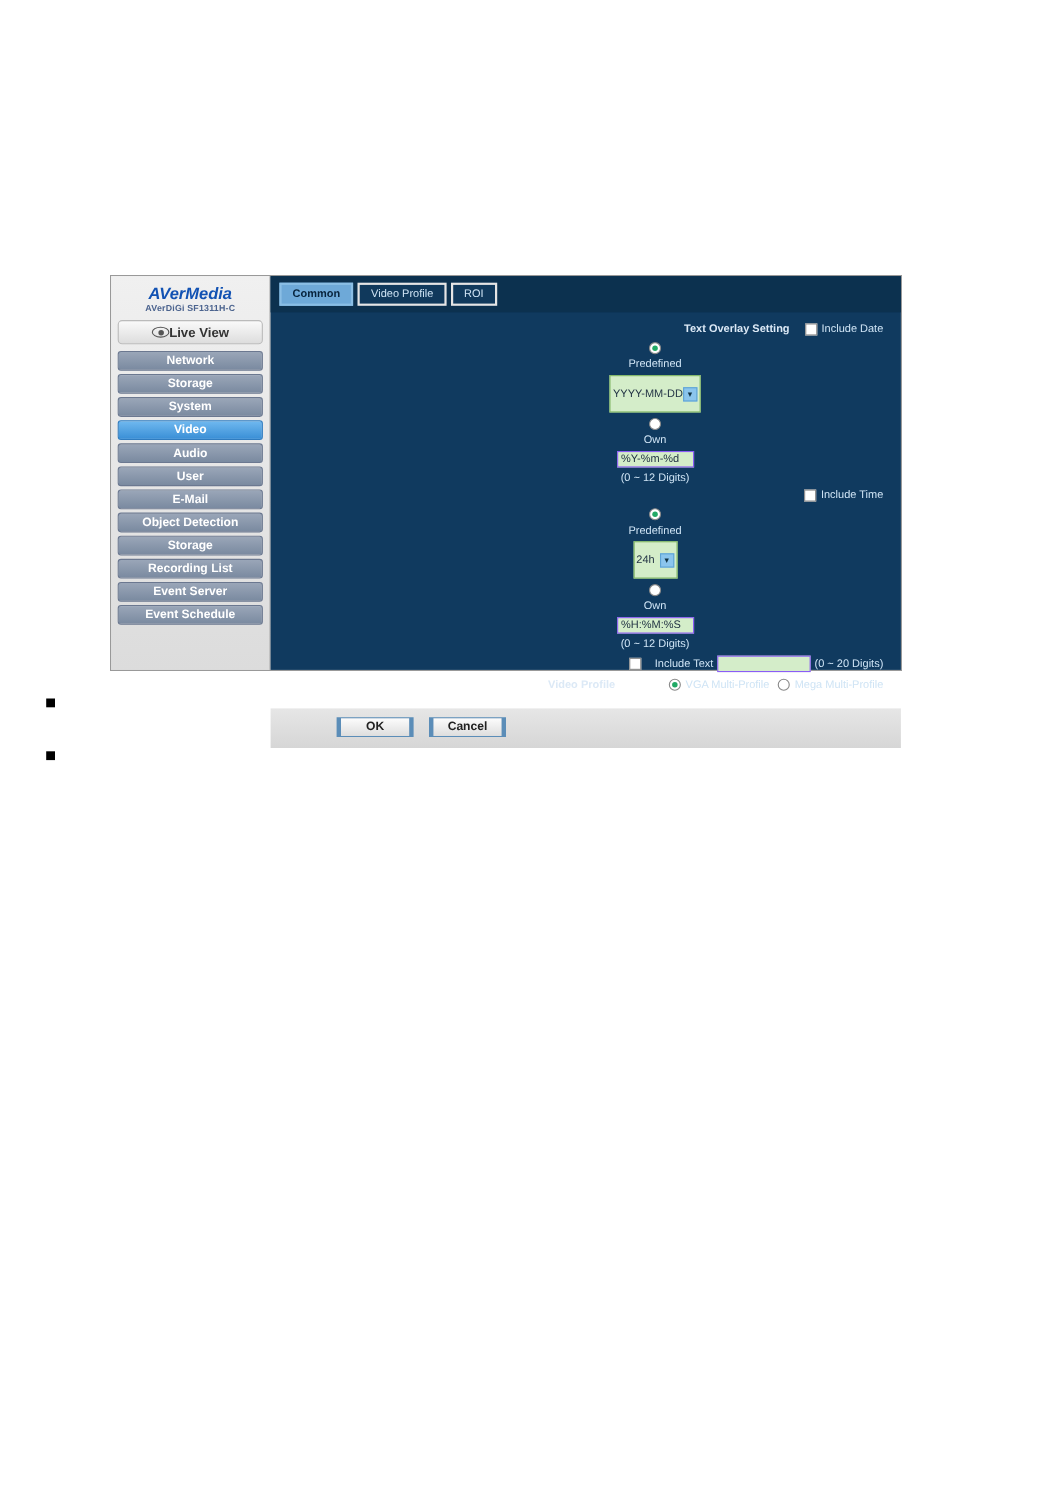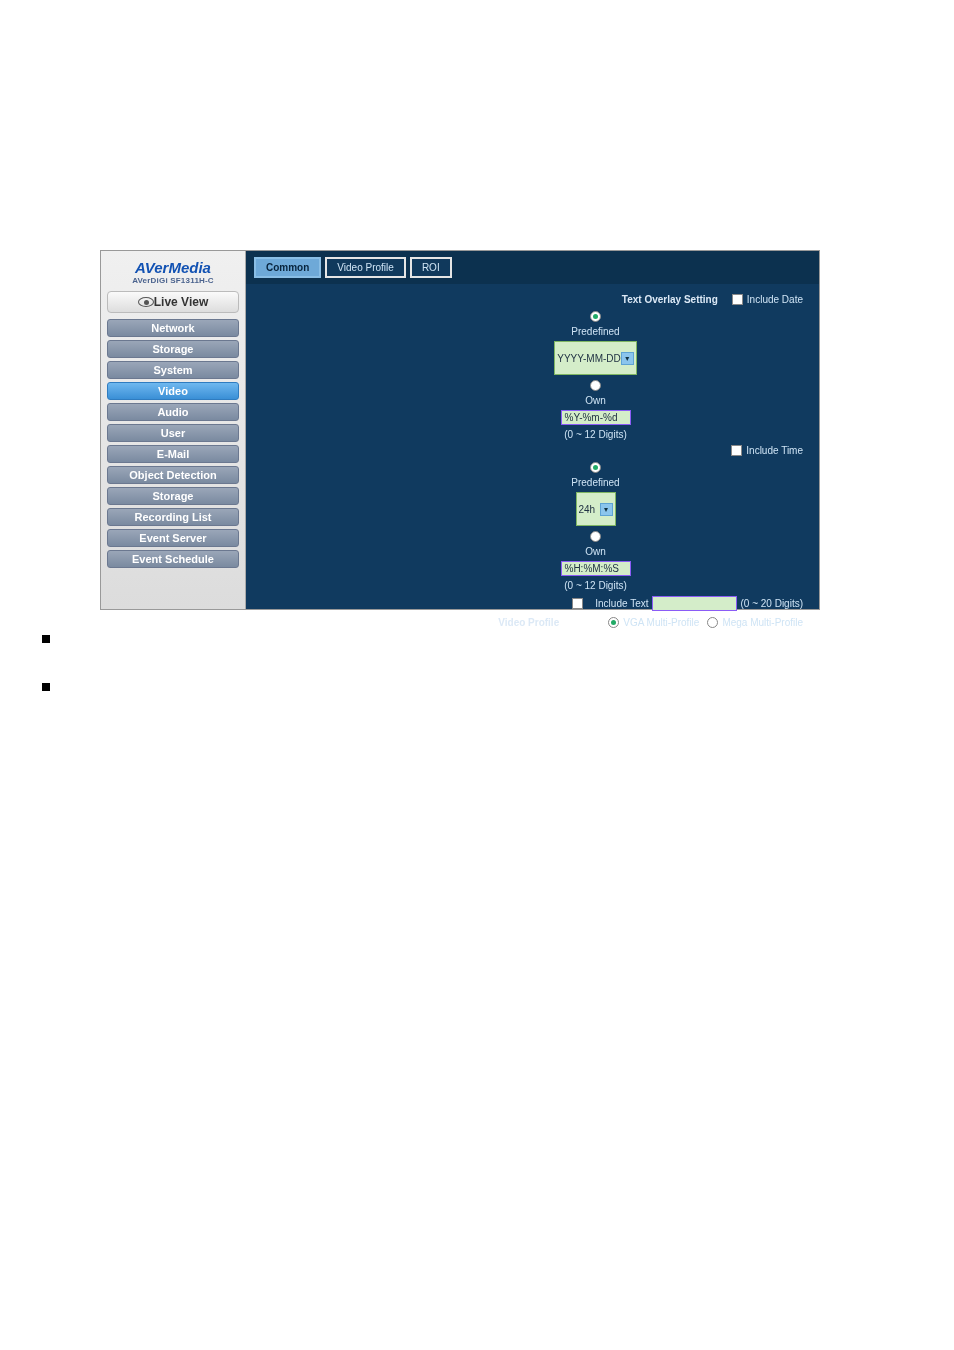--- a/index.html
+++ b/index.html
@@ -285,19 +285,23 @@
 
       <div class="row" style="margin-top:6px">
         <div class="section-label">Video Profile</div>
         <span class="rb checked"></span>
         <span style="margin:0 8px 0 4px">VGA Multi-Profile</span>
         <span class="rb"></span>
         <span style="margin-left:4px">Mega Multi-Profile</span>
       </div>
     </div>
 
+    <div class="footer">
+      <div class="btn">OK</div>
+      <div class="btn">Cancel</div>
+    </div>
   </div>
 </div>
 
 <div class="bullets">
   <div class="bullet"></div>
   <div class="bullet"></div>
 </div>
 
 </body></html>

